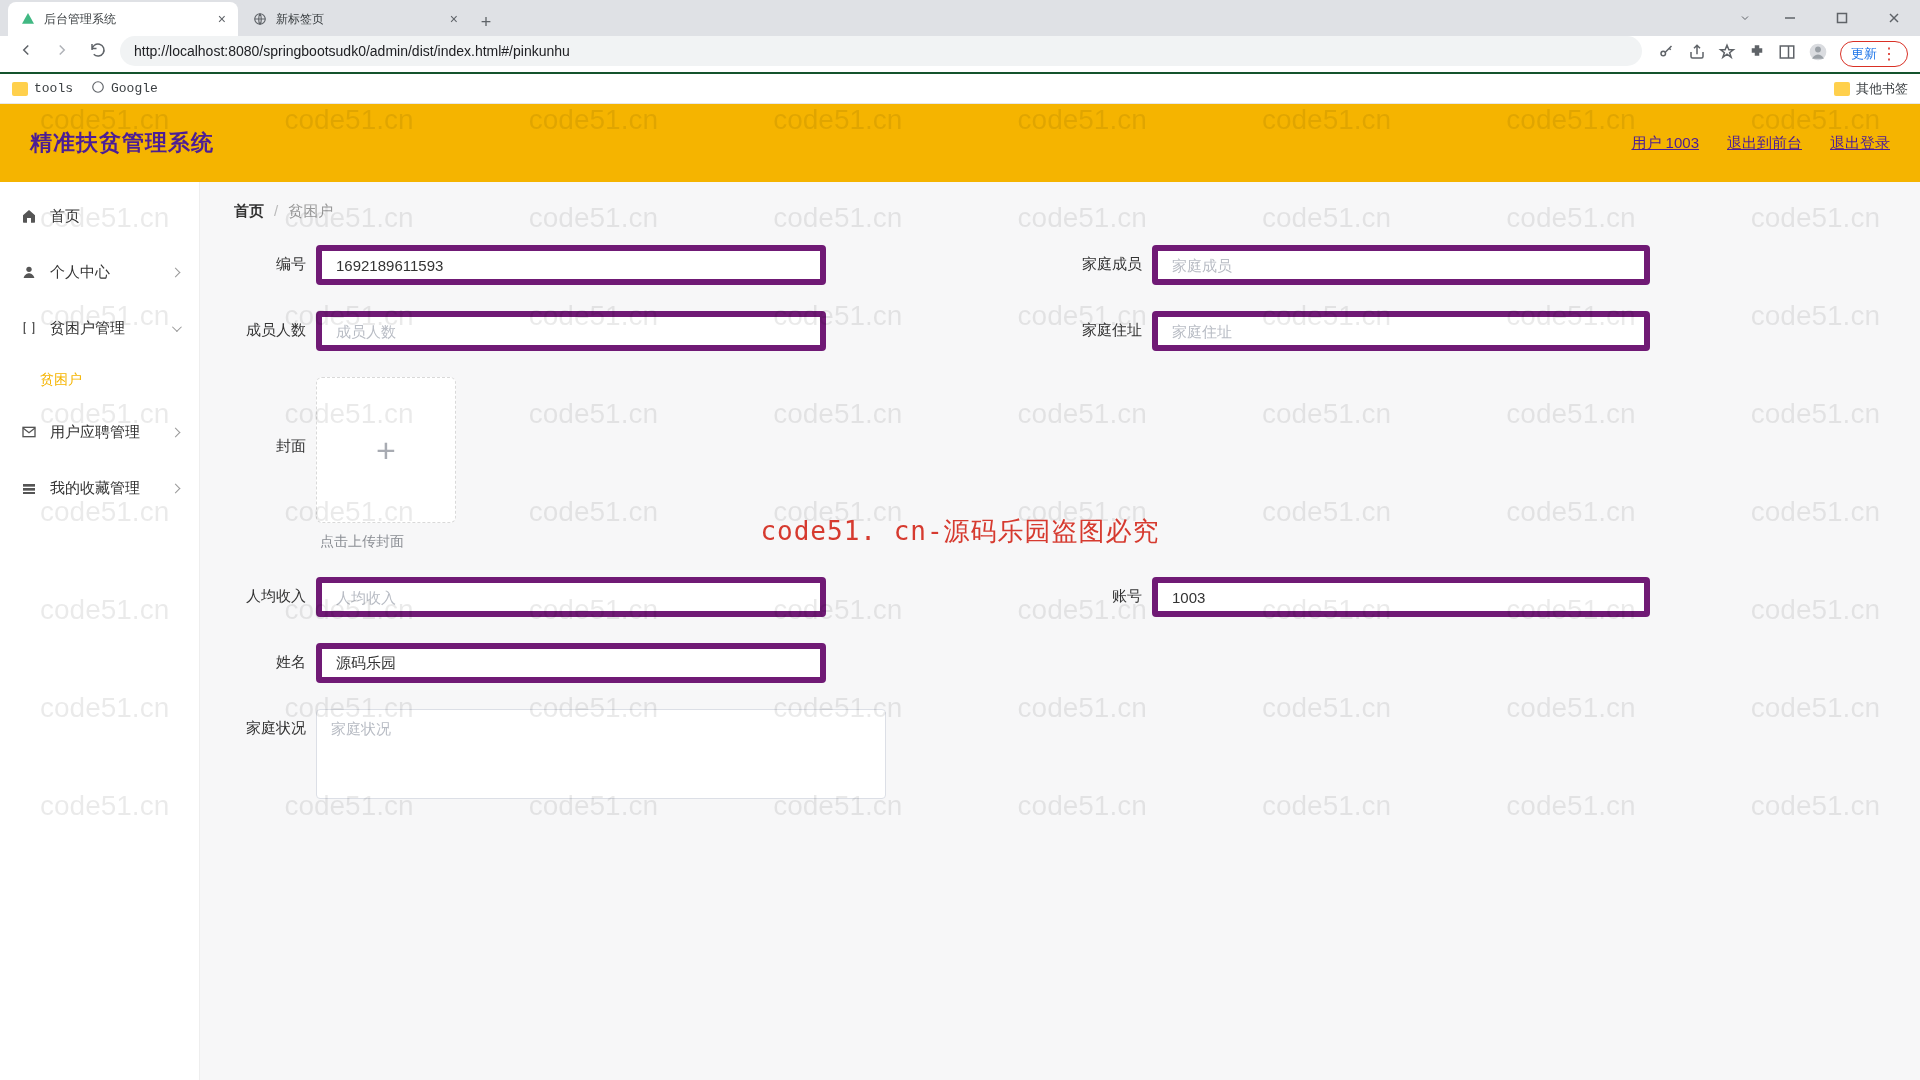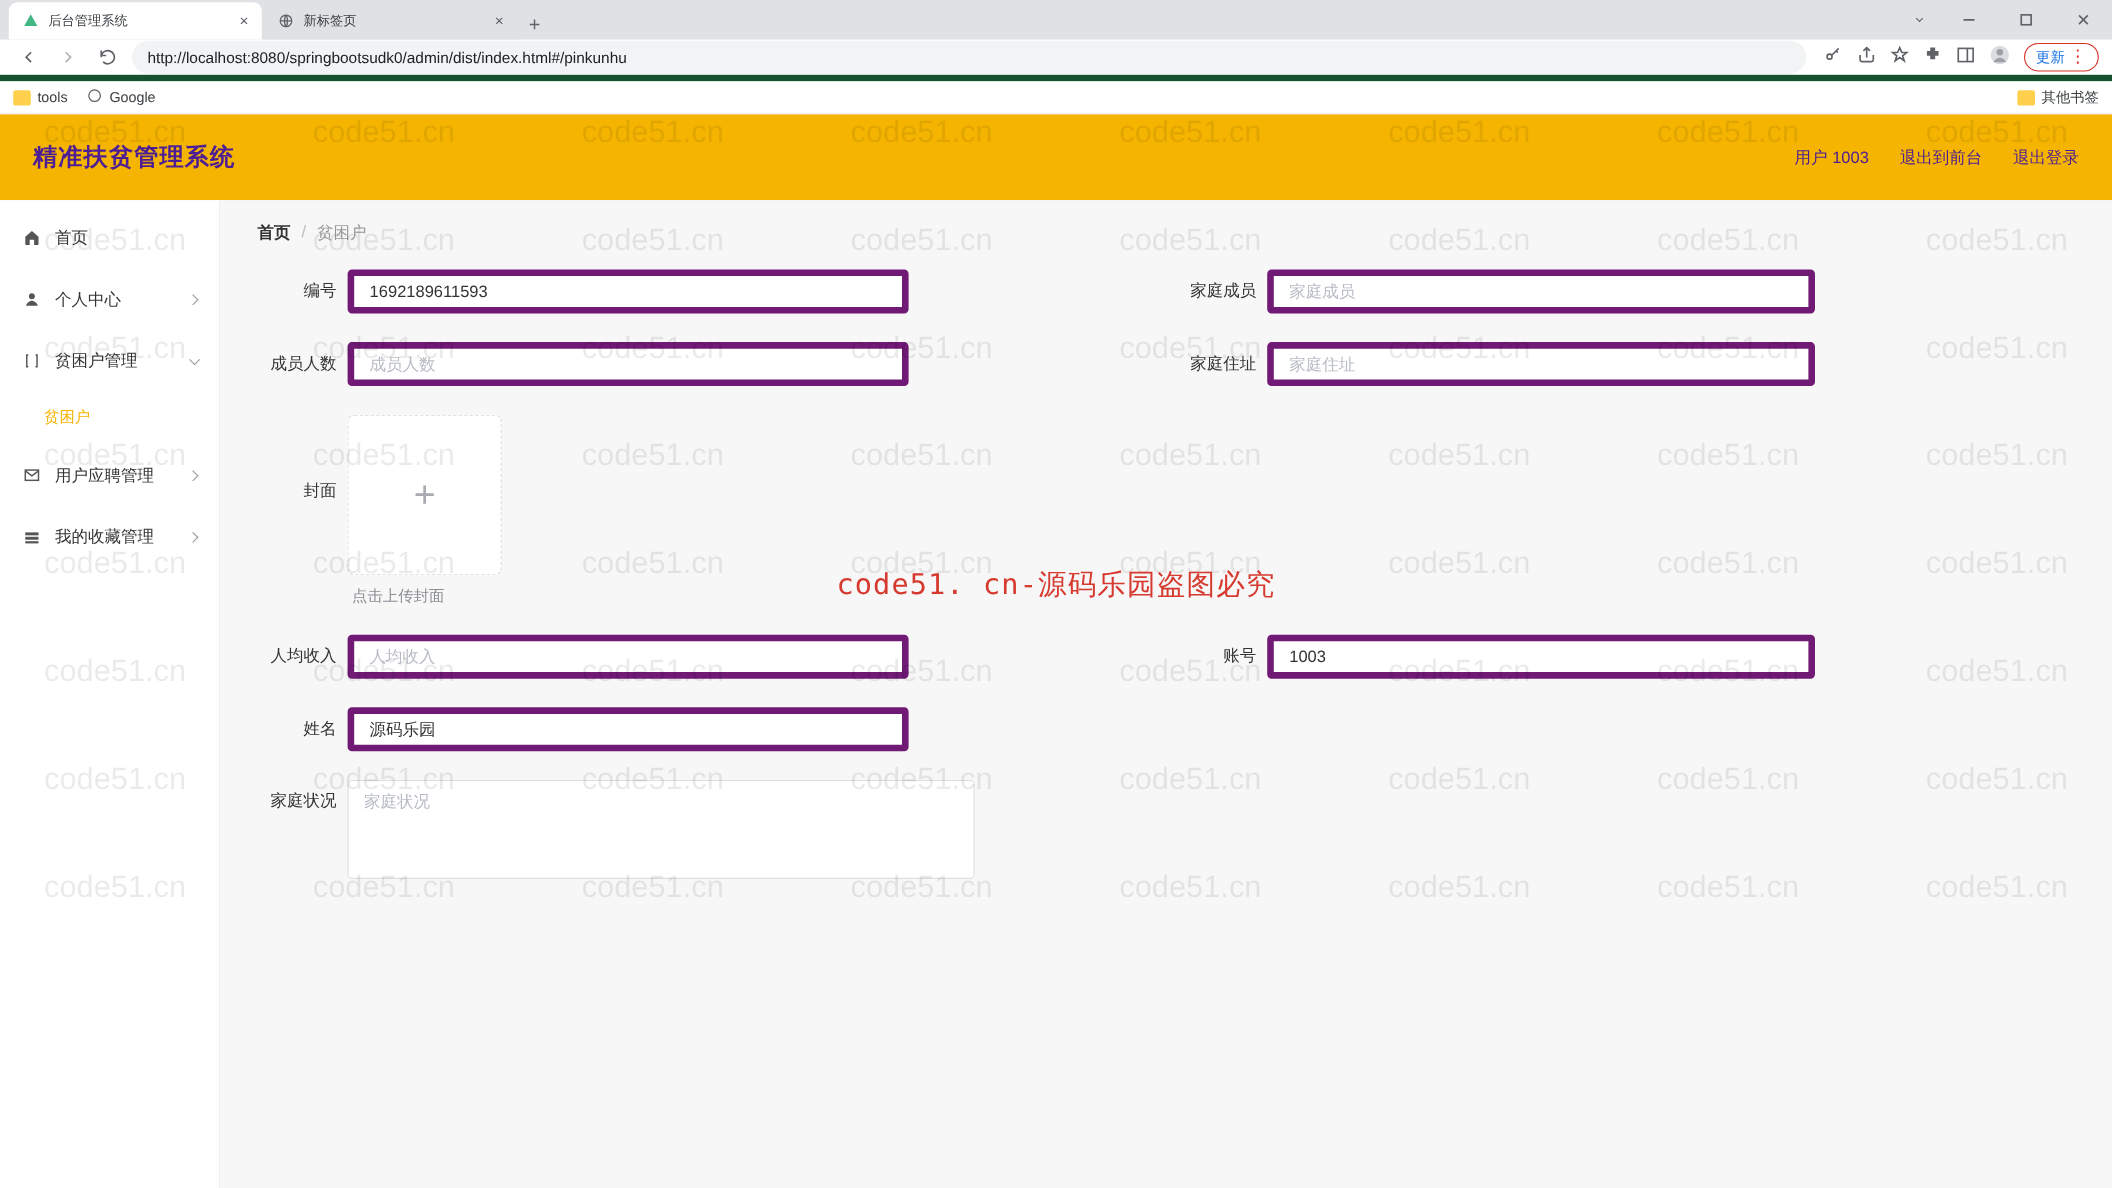--- a/index.html
+++ b/index.html
@@ -46,57 +46,57 @@
   .window-controls {
     position: absolute; right: 4px; top: 0;
     display:flex; gap: 8px; height:36px; align-items:center;
   }
   .window-controls span { width:44px; height:30px; display:flex; align-items:center; justify-content:center; color:#5f6368; cursor:pointer; font-size:14px;}
   .win-caret { width:30px !important; }
 
   .browser-toolbar {
     height: 38px;
     background: #fff;
-    border-bottom: 6px solid #14532d;
-    display:flex; align-items:center; gap:8px;
+    border-bottom: 2px solid #14532d;
+    display:flex; gap:8px;
     padding: 0 12px;
   }
   .nav-icon { width:28px; height:28px; display:flex; align-items:center; justify-content:center; color:#5f6368; border-radius:50%; cursor:pointer;}
   .address-bar {
     flex:1; height:30px; background:#f1f3f4; border-radius:15px;
     display:flex; align-items:center; padding:0 14px; color:#202124; font-size:14px;
   }
   .toolbar-right { display:flex; align-items:center; gap:12px; margin-left:8px; }
   .toolbar-right .icon { color:#5f6368; cursor:pointer; font-size:16px;}
   .update-btn {
     border:1px solid #d93025; color:#1a73e8; border-radius:16px;
     padding:3px 10px; font-size:13px; display:flex; align-items:center; gap:4px; cursor:pointer;
   }
   .update-btn .dots { color:#d93025; font-size:16px; line-height:0;}
 
   .bookmark-bar {
     height:30px; background:#fff; display:flex; align-items:center; padding:0 12px; gap:18px;
     border-bottom:1px solid #e8e8e8;
   }
-  .bookmark-item { display:flex; align-items:center; gap:6px; font-size:13px; color:#3c4043; cursor:pointer;}
+  .bookmark-item { display:flex; align-items:center; gap:6px; font-size:13px; color:#3c4043; cursor:pointer;font-family:Liberation Mono, monospace;}
   .bookmark-folder-icon{ width:16px; height:14px; background:#ffd04c; border-radius:2px; display:inline-block;}
   .bookmark-bar .spacer { flex:1; }
   .other-bm { display:flex; align-items:center; gap:6px; font-size:13px; color:#3c4043; cursor:pointer; }
 
   
   .app-wrapper { position:relative; height: calc(1080px - 36px - 38px - 30px); background:#f5f6f8; }
 
   .app-header {
     height:78px; background:#f5b400;
     display:flex; align-items:center; color:#4c1d95;
     padding:16px 30px;
   }
   .app-title { font-size:22px; font-weight:600; letter-spacing:1px;}
   .header-right { margin-left:auto; display:flex; gap:28px; font-size:15px; }
-  .header-right span { cursor:pointer; }
+  .header-right span { cursor:pointer;text-decoration:underline; }
 
   .app-body { display:flex; height:calc(100% - 78px); }
   .sidebar {
     width:200px; background:#fff; border-right:1px solid #eee;
     padding-top:6px;
   }
   .menu-item {
     height:56px; display:flex; align-items:center; gap:12px;
     padding:0 20px; color:#333; font-size:15px; cursor:pointer;
     position:relative;

